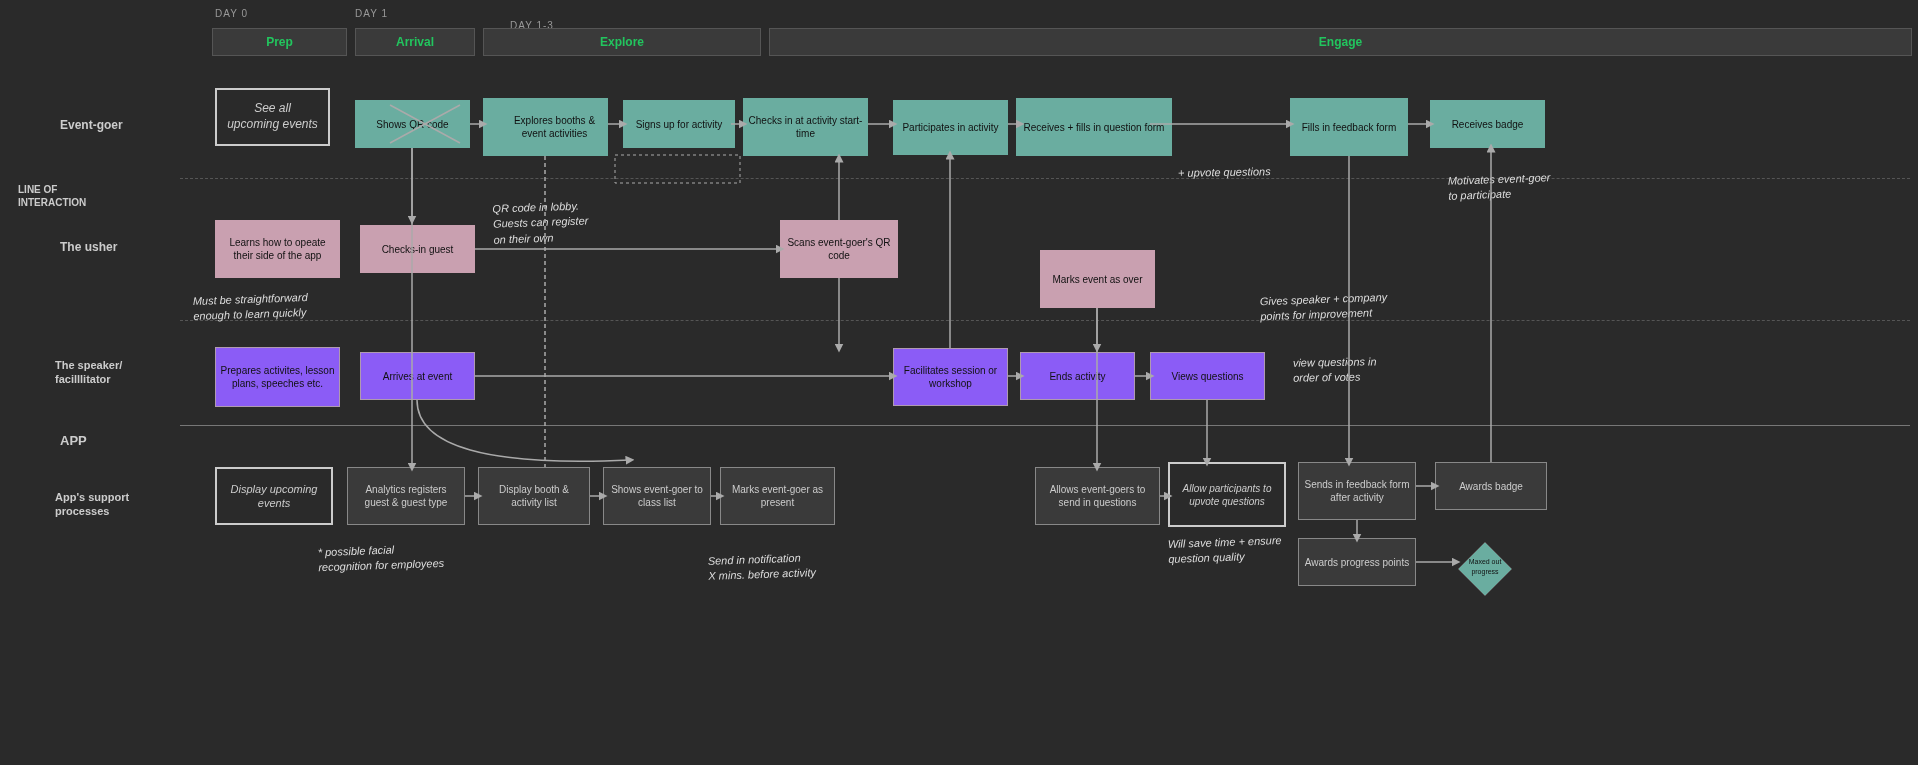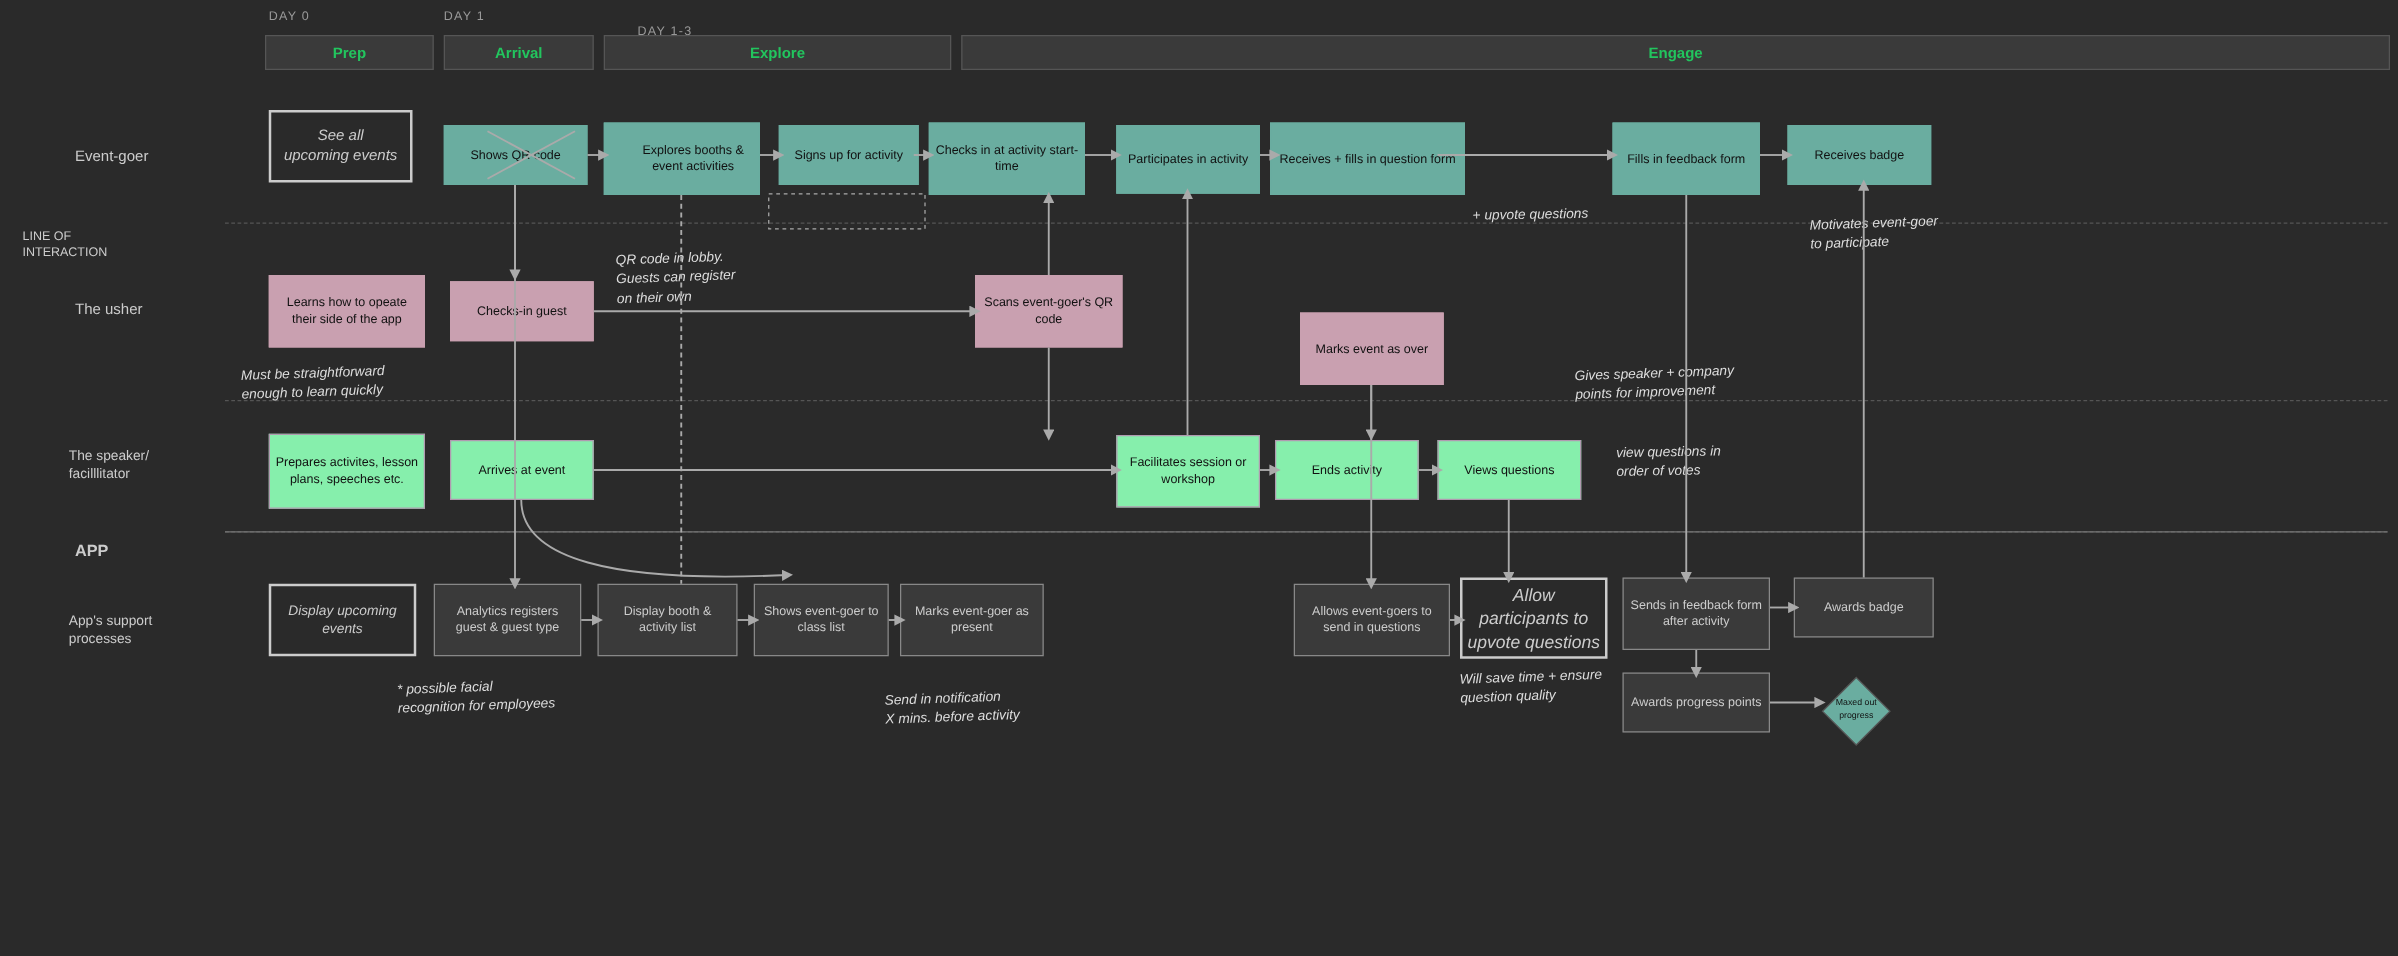--- a/index.html
+++ b/index.html
@@ -42,21 +42,21 @@
       font-weight: bold;
       color: #22c55e;
     }
     .phase-bar.dark { background: #3a3a3a; border: 1px solid #555; }
 
     
     .row-label {
       position: absolute;
       font-size: 12px;
       color: #ccc;
-      font-weight: normal;
+      font-weight: bold;
       line-height: 1.3;
     }
 
     
     .h-line {
       position: absolute;
       border-top: 1px dashed #555;
       width: 100%;
     }
 
@@ -74,21 +74,21 @@
       display: flex;
       align-items: center;
       justify-content: center;
       text-align: center;
       font-size: 10px;
       line-height: 1.3;
       padding: 4px;
     }
     .box.green { background: #6aada0; border-color: #6aada0; color: #111; }
     .box.pink { background: #c9a0b0; border-color: #c9a0b0; color: #111; }
-    .box.mauve { background: #86efac; border-color: #b09ab0; color: #111; align-items: center; }
+    .box.mauve { background: #8b5cf6; border-color: #b09ab0; color: #111; align-items: center; }
     .box.outline-white { background: transparent; border: 2px solid #ccc; color: #ccc; font-style: italic; }
     .box.dark-box { background: #3a3a3a; border: 1px solid #888; color: #ccc; }
 
     
     .note {
       position: absolute;
       font-size: 11px;
       color: #ddd;
       font-style: italic;
       line-height: 1.4;
@@ -223,21 +223,21 @@
 
   <div class="box dark-box" style="left:720px; top:467px; width:115px; height:58px;">
     <span>Marks event-goer as present</span>
   </div>
 
   <div class="box dark-box" style="left:1035px; top:467px; width:125px; height:58px;">
     <span>Allows event-goers to send in questions</span>
   </div>
 
   <div class="box outline-white" style="left:1168px; top:462px; width:118px; height:65px;">
-    <span style="font-style:italic; font-size:14px;">Allow participants to upvote questions</span>
+    <span style="font-style:italic; font-size:10px;">Allow participants to upvote questions</span>
   </div>
 
   <div class="box dark-box" style="left:1298px; top:462px; width:118px; height:58px;">
     <span>Sends in feedback form after activity</span>
   </div>
 
   <div class="box dark-box" style="left:1435px; top:462px; width:112px; height:48px;">
     <span>Awards badge</span>
   </div>
 

